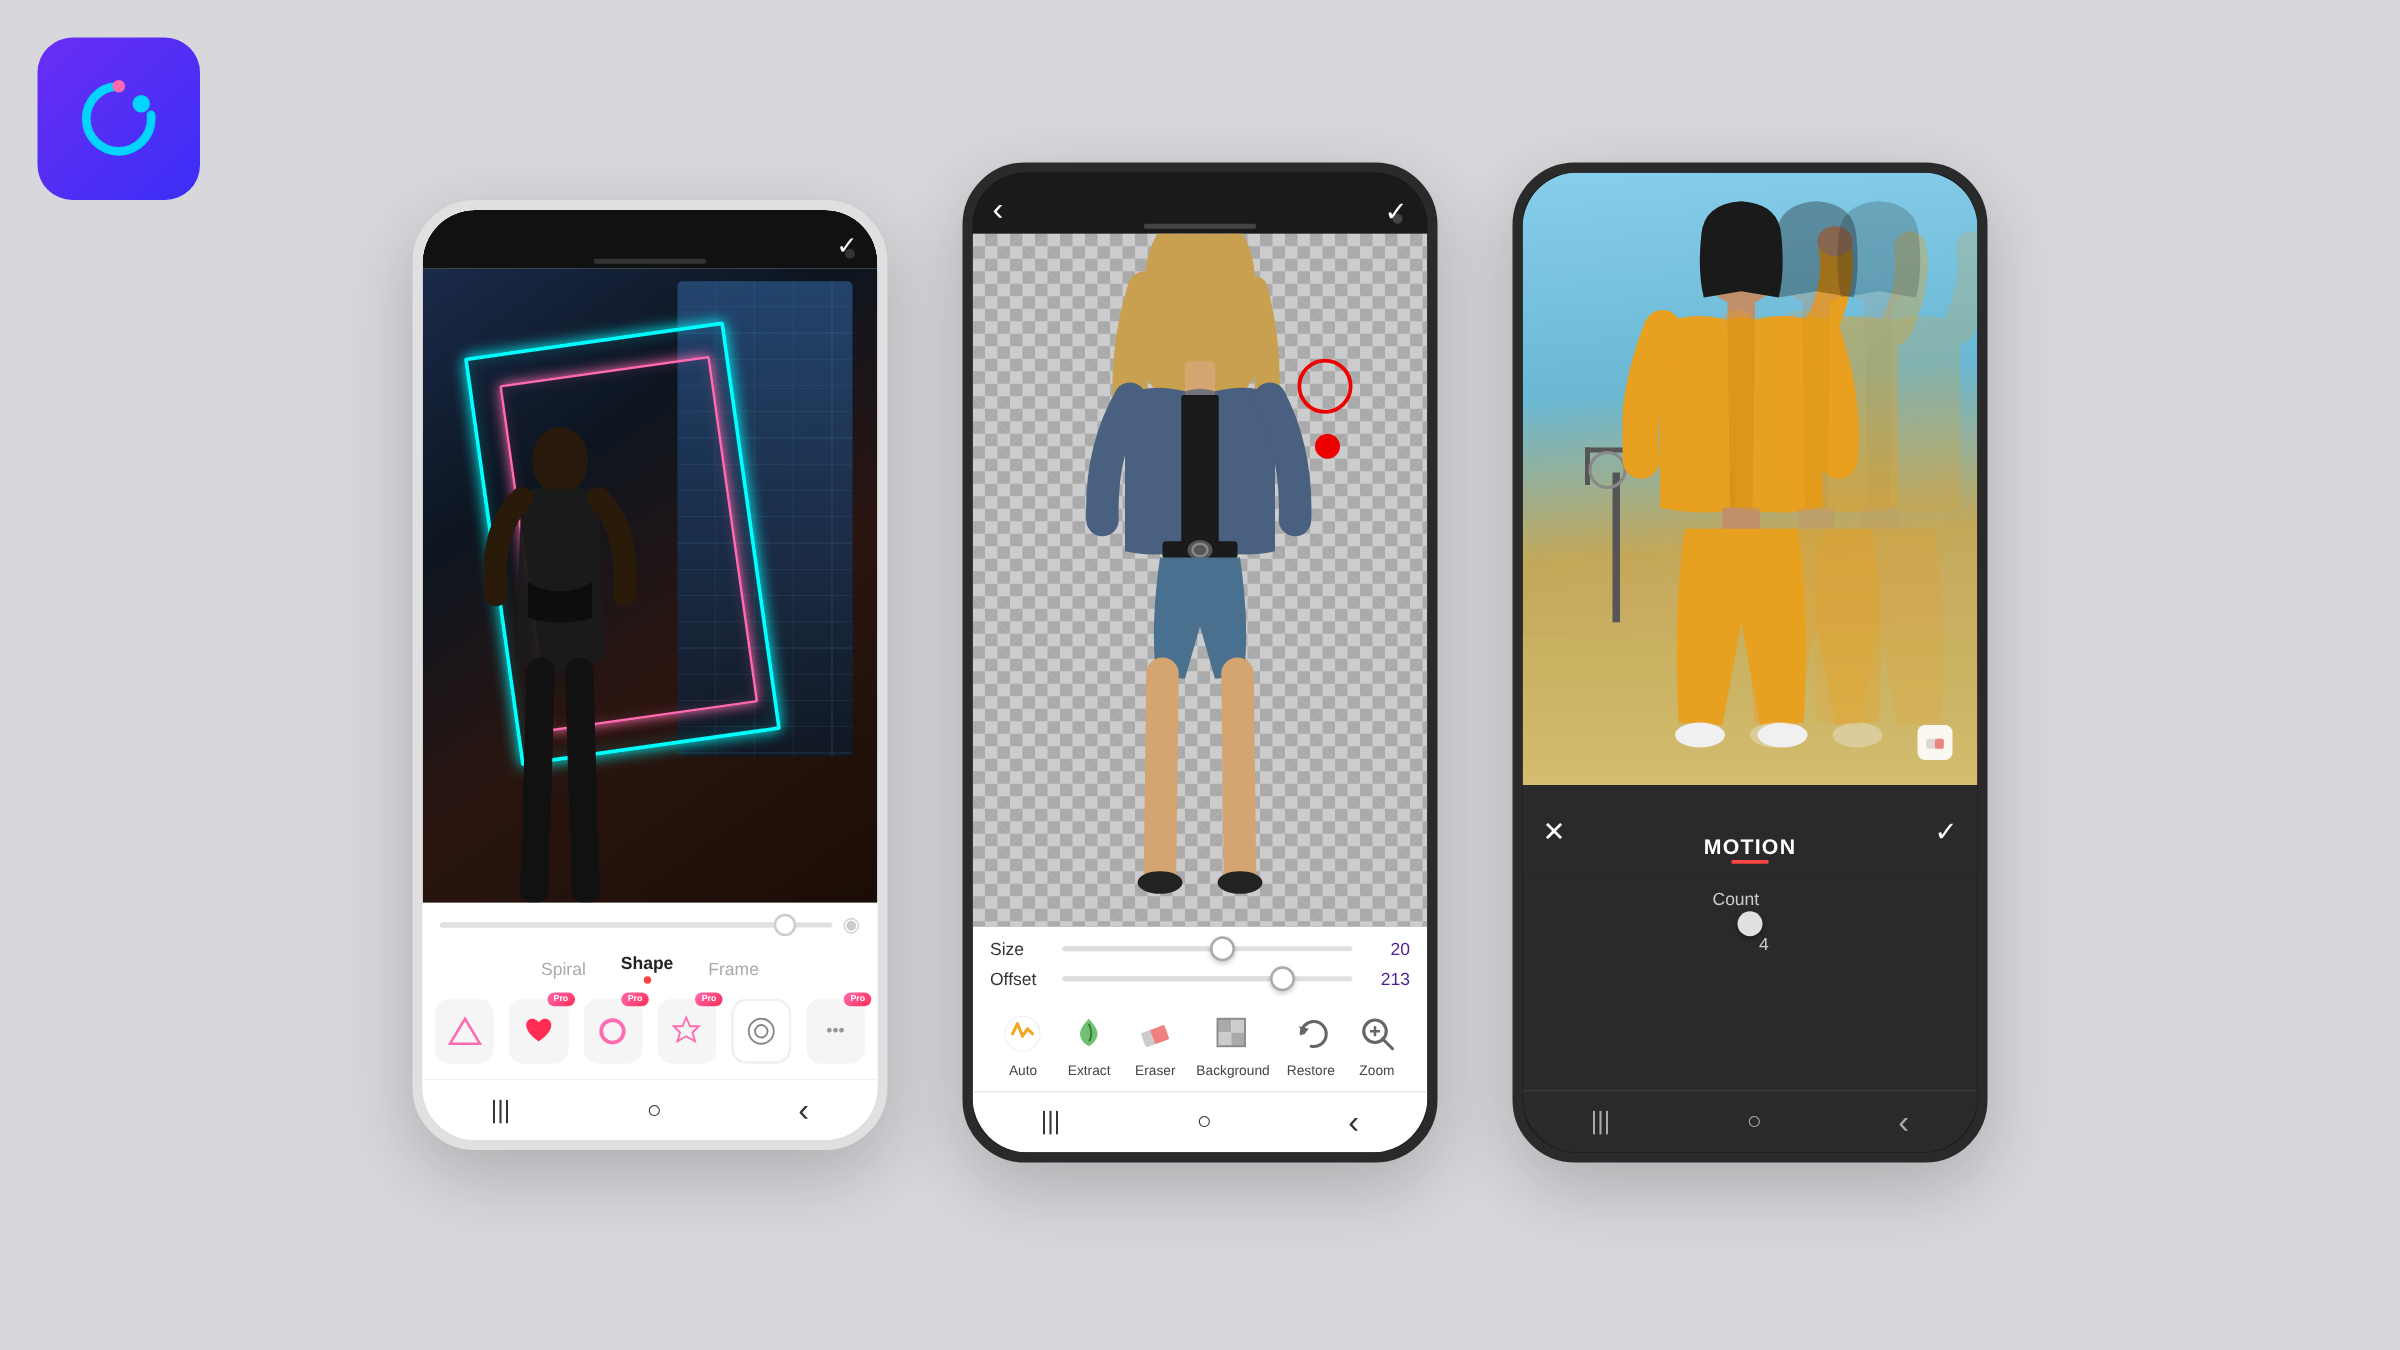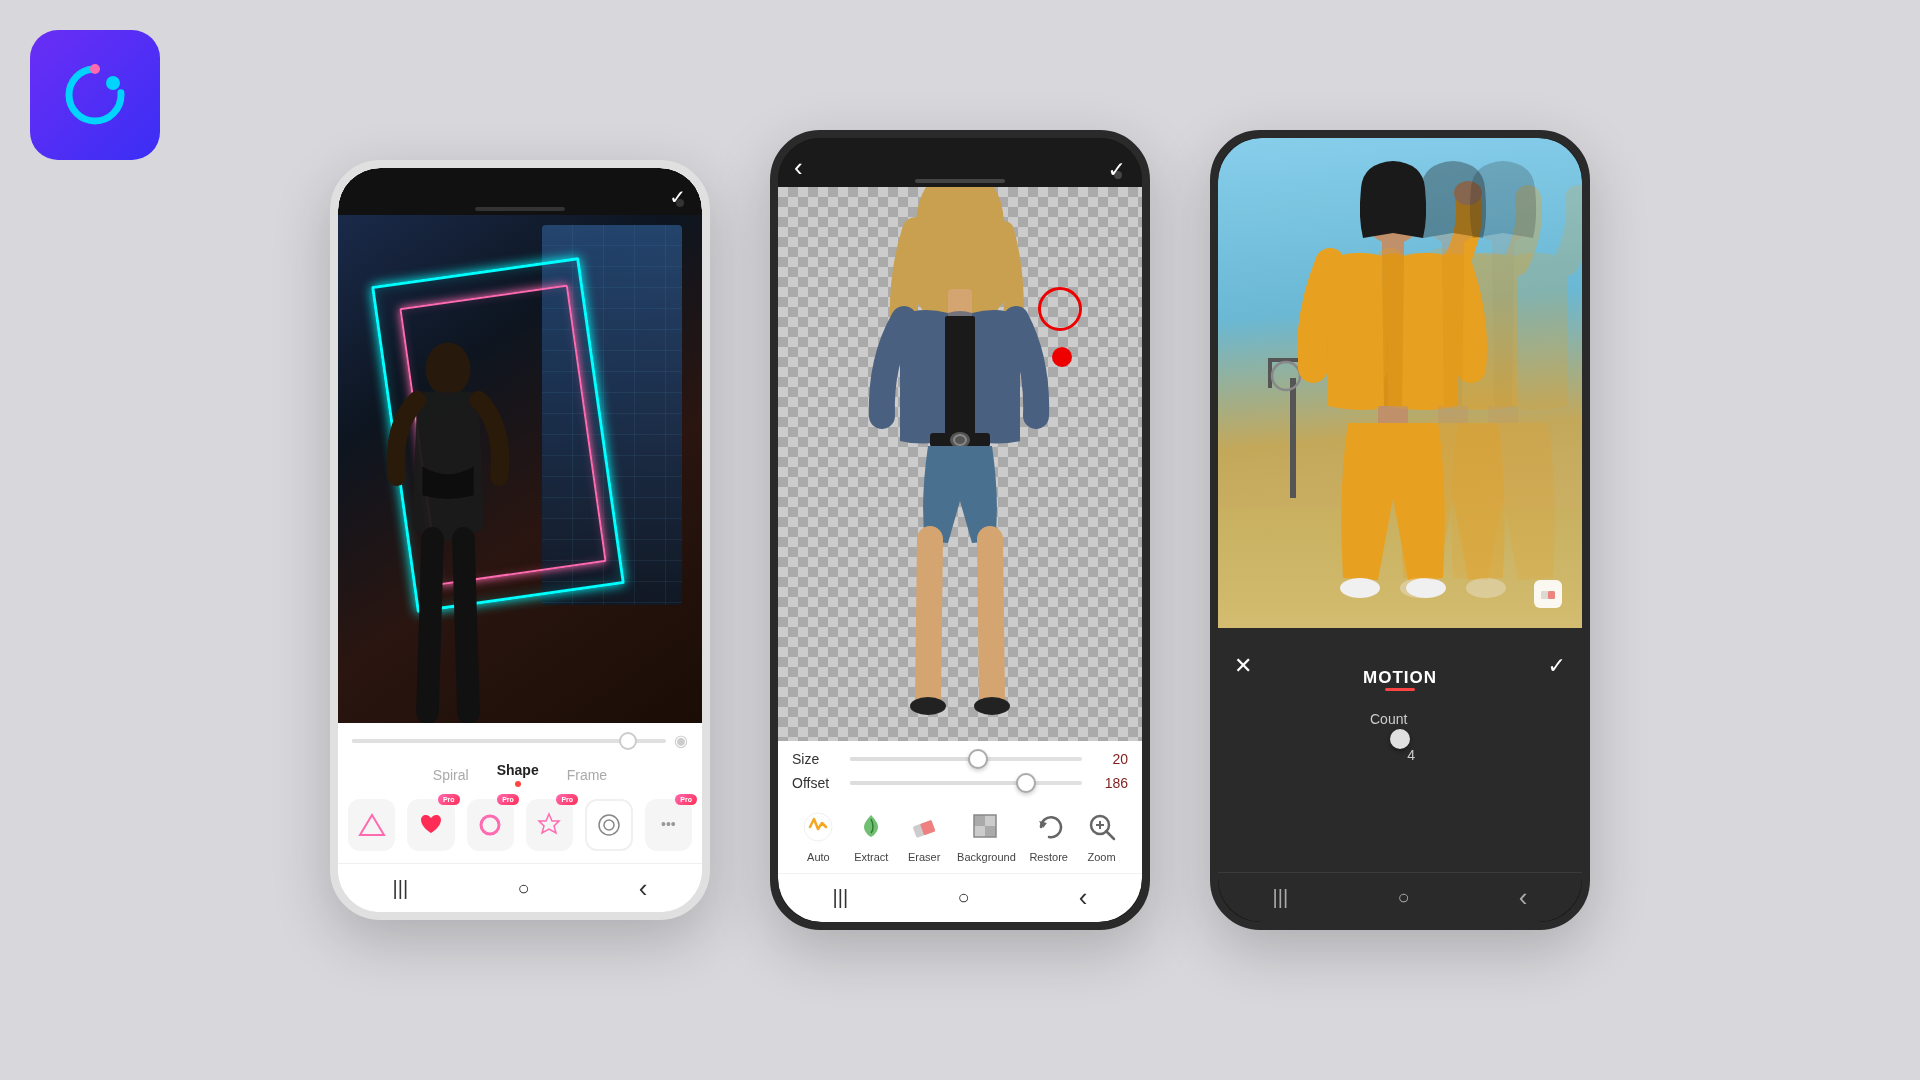--- a/index.html
+++ b/index.html
@@ -277,21 +277,21 @@
       background: #fff;
       border: 2px solid #aaa;
       border-radius: 50%;
       position: absolute;
       top: -8px;
       box-shadow: 0 2px 4px rgba(0,0,0,0.2);
     }
 
     .control-value {
       font-size: 14px;
-      color: #7f1d1d;
+      color: #4c1d95;
       width: 36px;
       text-align: right;
     }
 
     .tools-row {
       display: flex;
       align-items: center;
       justify-content: space-around;
       padding: 8px 0 4px;
     }
@@ -658,21 +658,21 @@
           </div>
           <span class="control-value">20</span>
         </div>
 
         <div class="control-row">
           <span class="control-label">Offset</span>
           <div class="control-slider">
             <div style="position:absolute; left:0; top:0; height:100%; width:76%; background:#ddd; border-radius:2px;"></div>
             <div class="control-slider-thumb" style="left:calc(76% - 10px);"></div>
           </div>
-          <span class="control-value">186</span>
+          <span class="control-value">213</span>
         </div>
 
         <div class="tools-row">
 
           <div class="tool-item">
             <div class="tool-icon-wrap">
               <svg width="32" height="32" viewBox="0 0 32 32">
                 <path d="M8,16 L12,8 L16,18 L20,12 L24,16" stroke="#f5a623" stroke-width="2.5" fill="none" stroke-linecap="round" stroke-linejoin="round"></path>
                 <circle cx="16" cy="16" r="14" fill="none" stroke="#f0f0f0" stroke-width="1"></circle>
               </svg>

